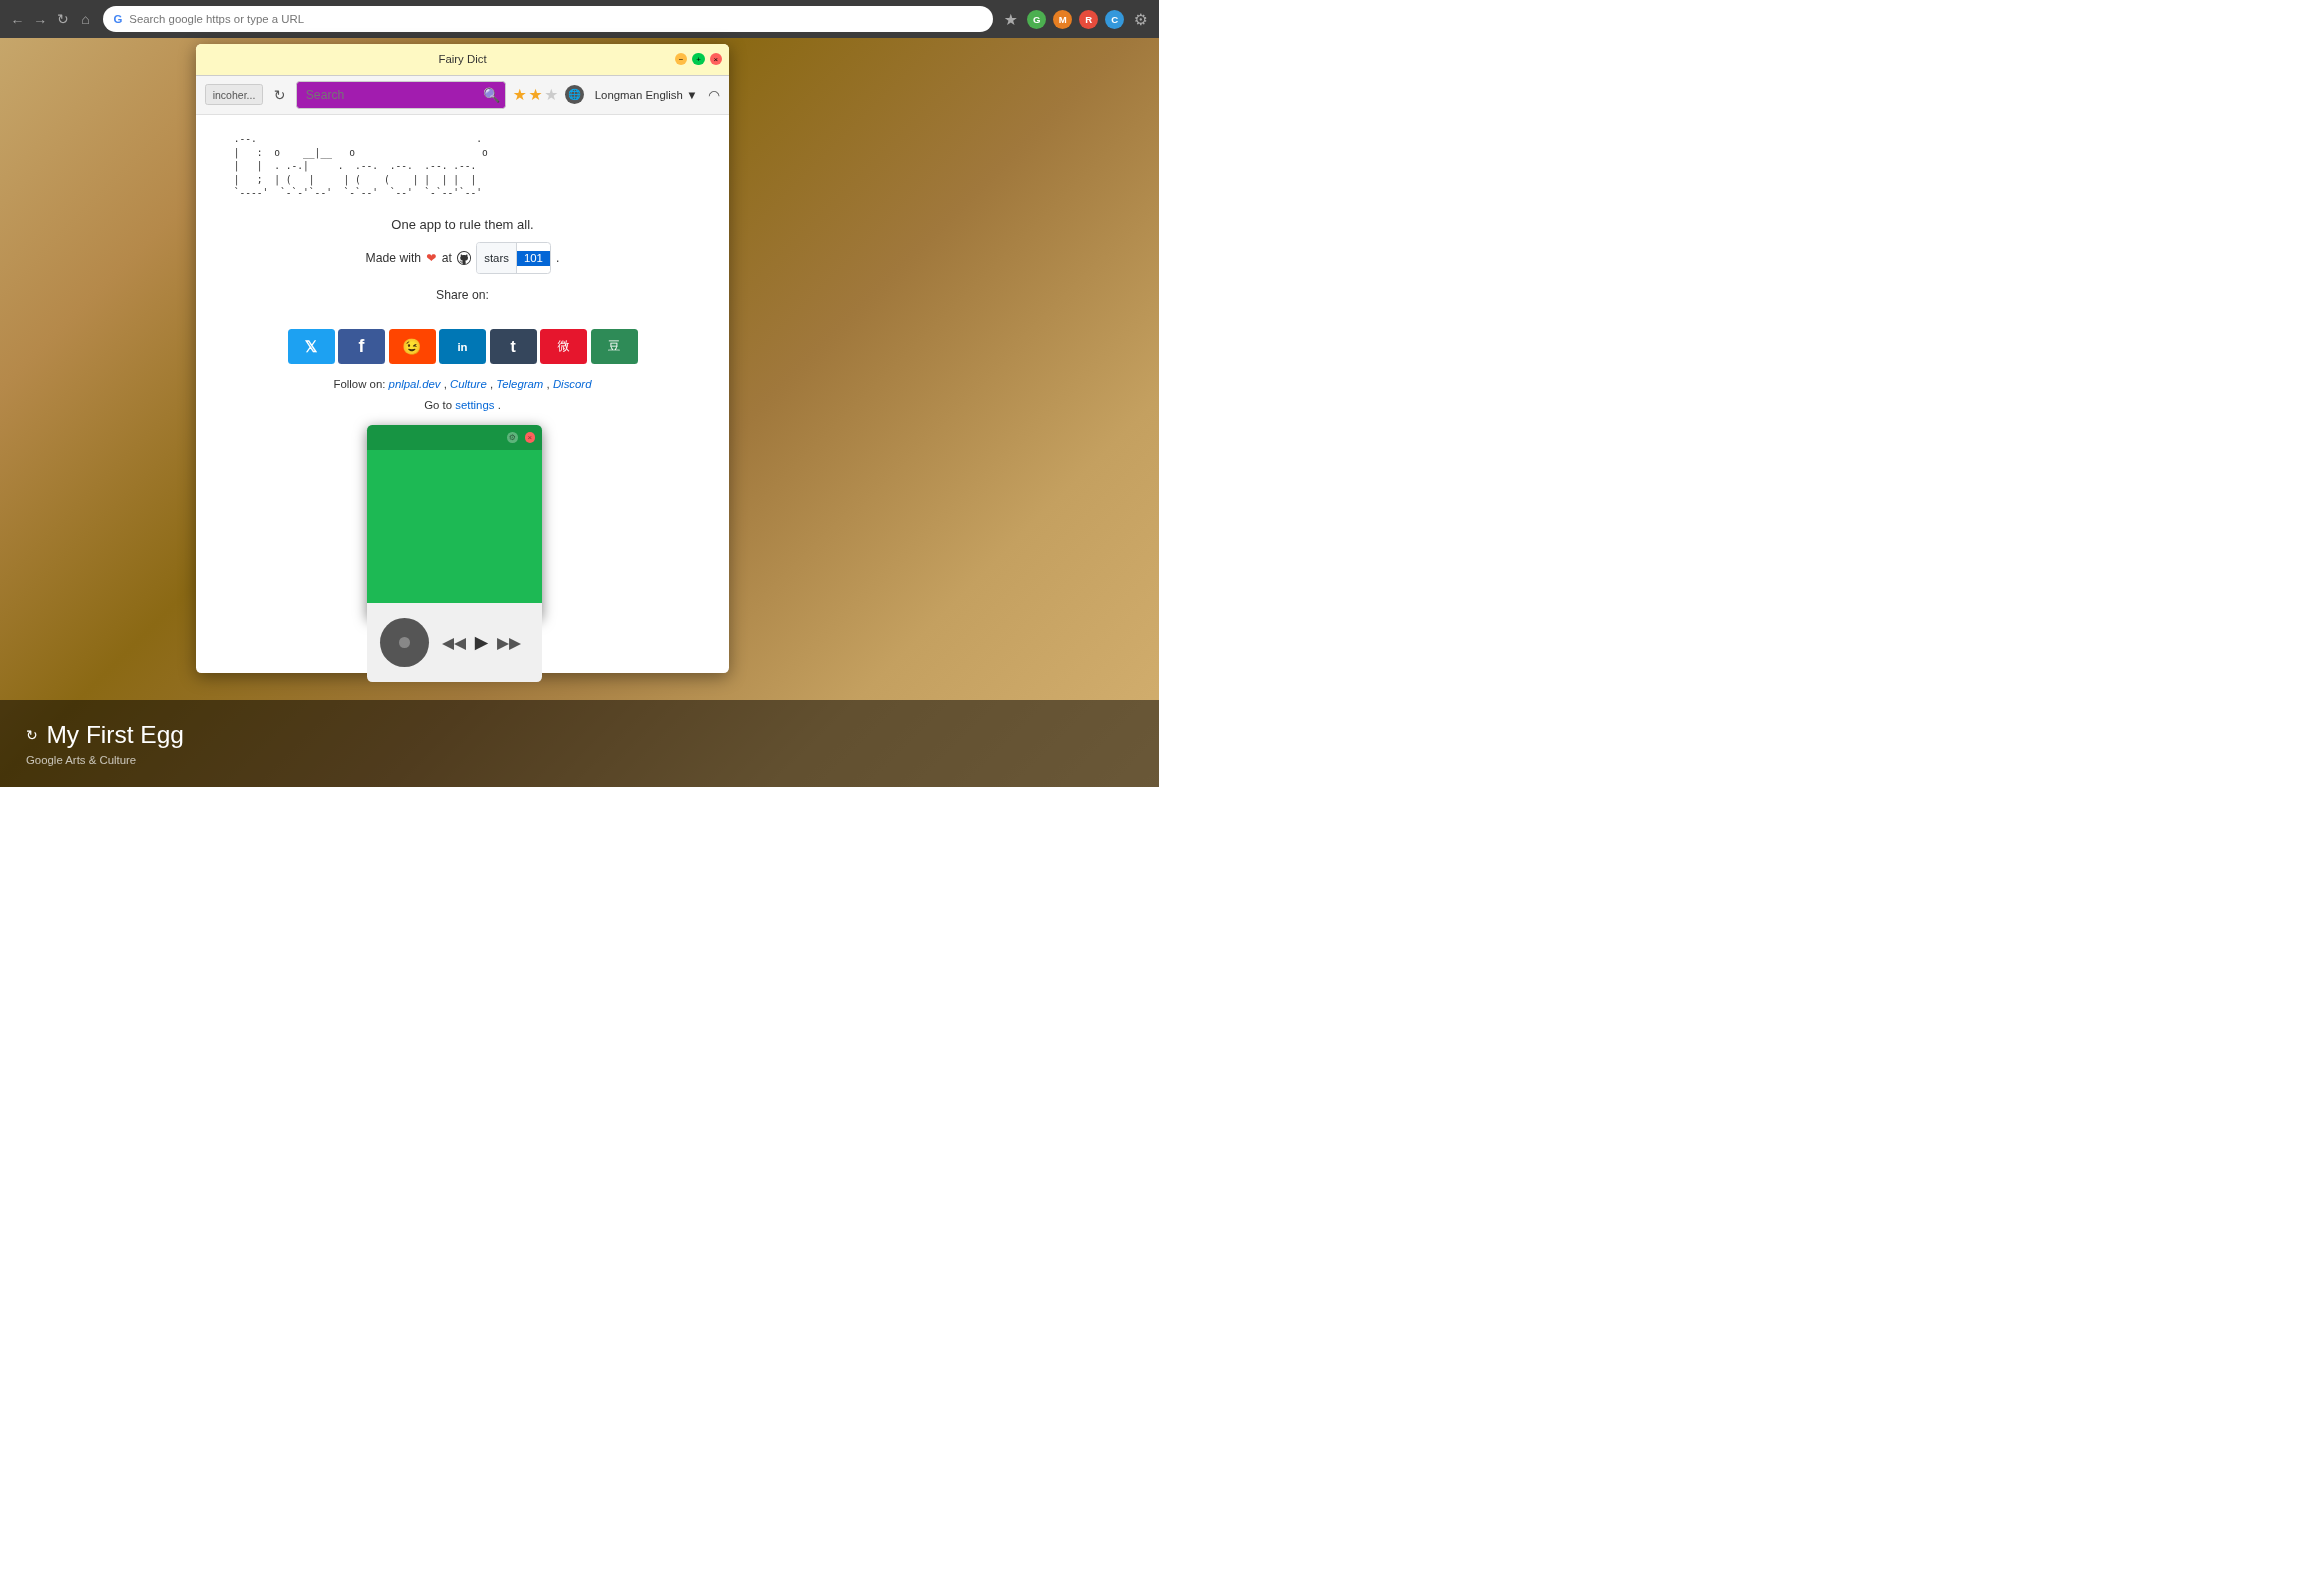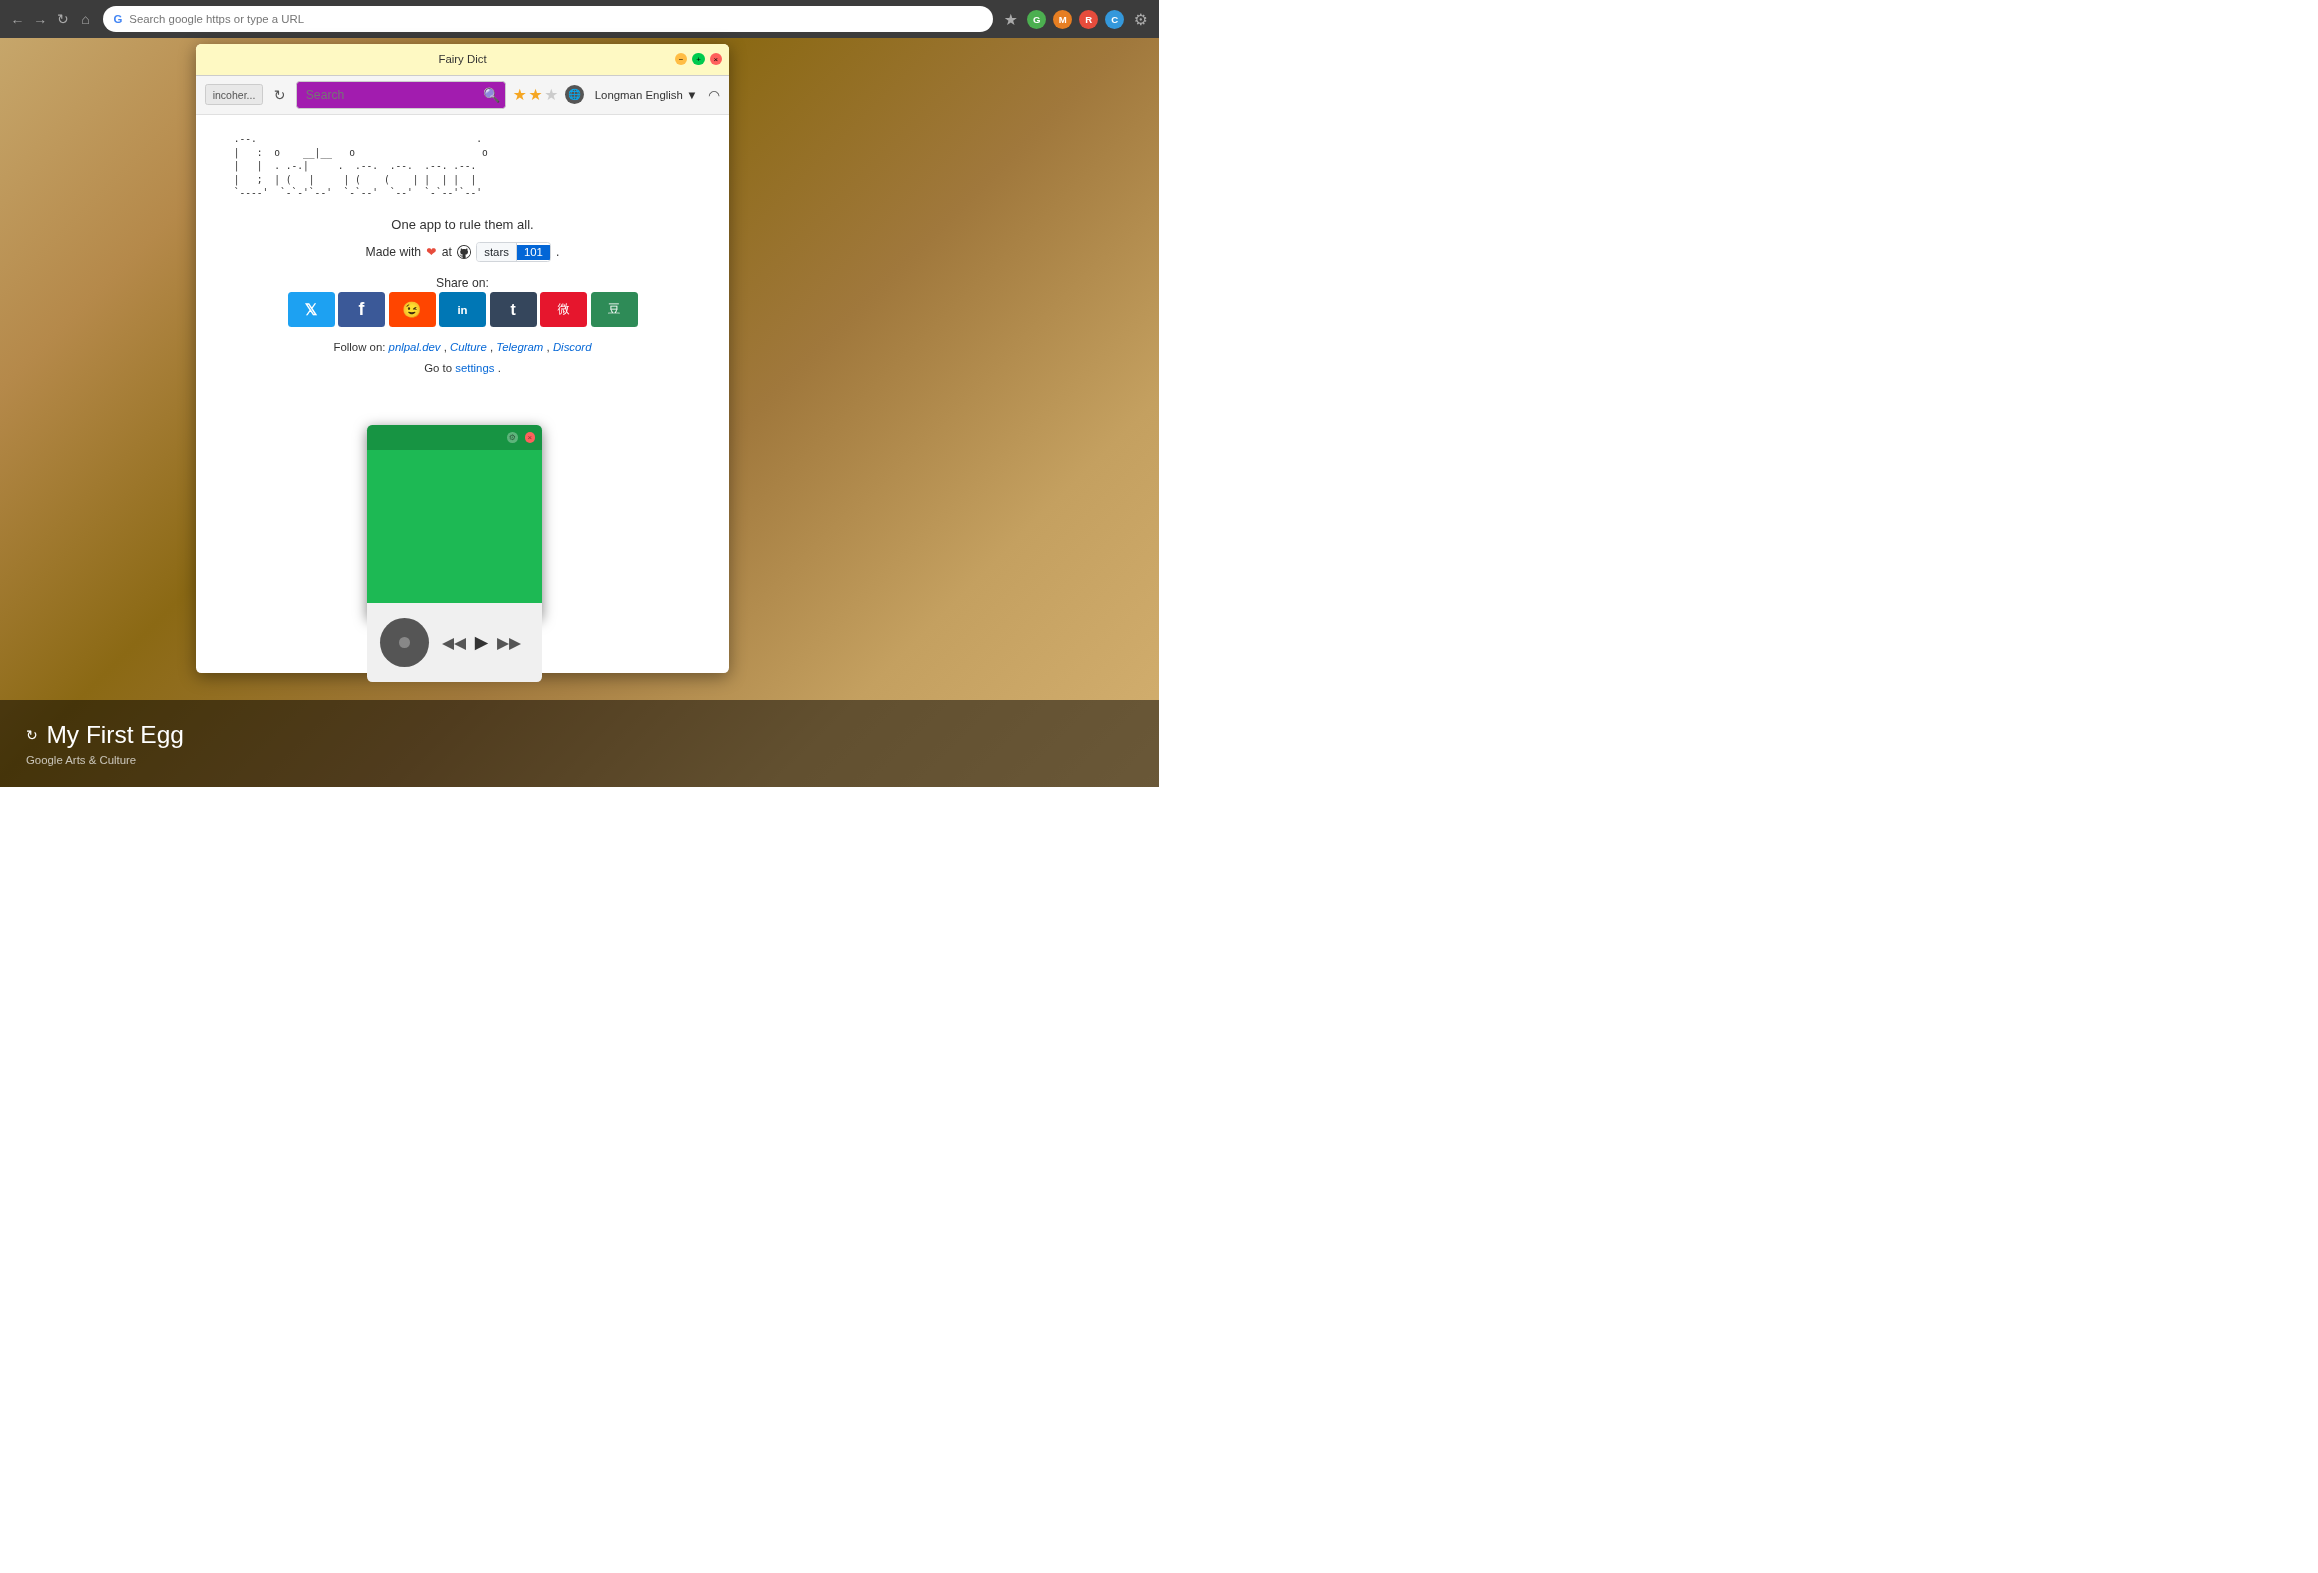--- a/index.html
+++ b/index.html
@@ -320,41 +320,41 @@
     .stars-badge {
       display: inline-flex;
       align-items: center;
       border: 0.9px solid #d1d5da;
       border-radius: 3.5px;
       overflow: hidden;
       font-size: 11.4px;
     }
 
     .stars-label {
-      padding: 3px 7px;
+      padding: 9px 7px;
       background: #f6f8fa;
       color: #24292e;
       border-right: 0.9px solid #d1d5da;
     }
 
     .stars-count {
       padding: 1.7px 7px;
       background: #0366d6;
       color: white;
     }
 
     .share-section {
       text-align: center;
       margin-bottom: 14px;
     }
 
     .share-label {
       font-size: 12.2px;
       color: #333;
-      margin-bottom: 2px;
+      margin-bottom: 27px;
     }
 
     .share-buttons {
       display: flex;
       gap: 3.5px;
     }
 
     .share-btn {
       width: 47px;
       height: 35px;

